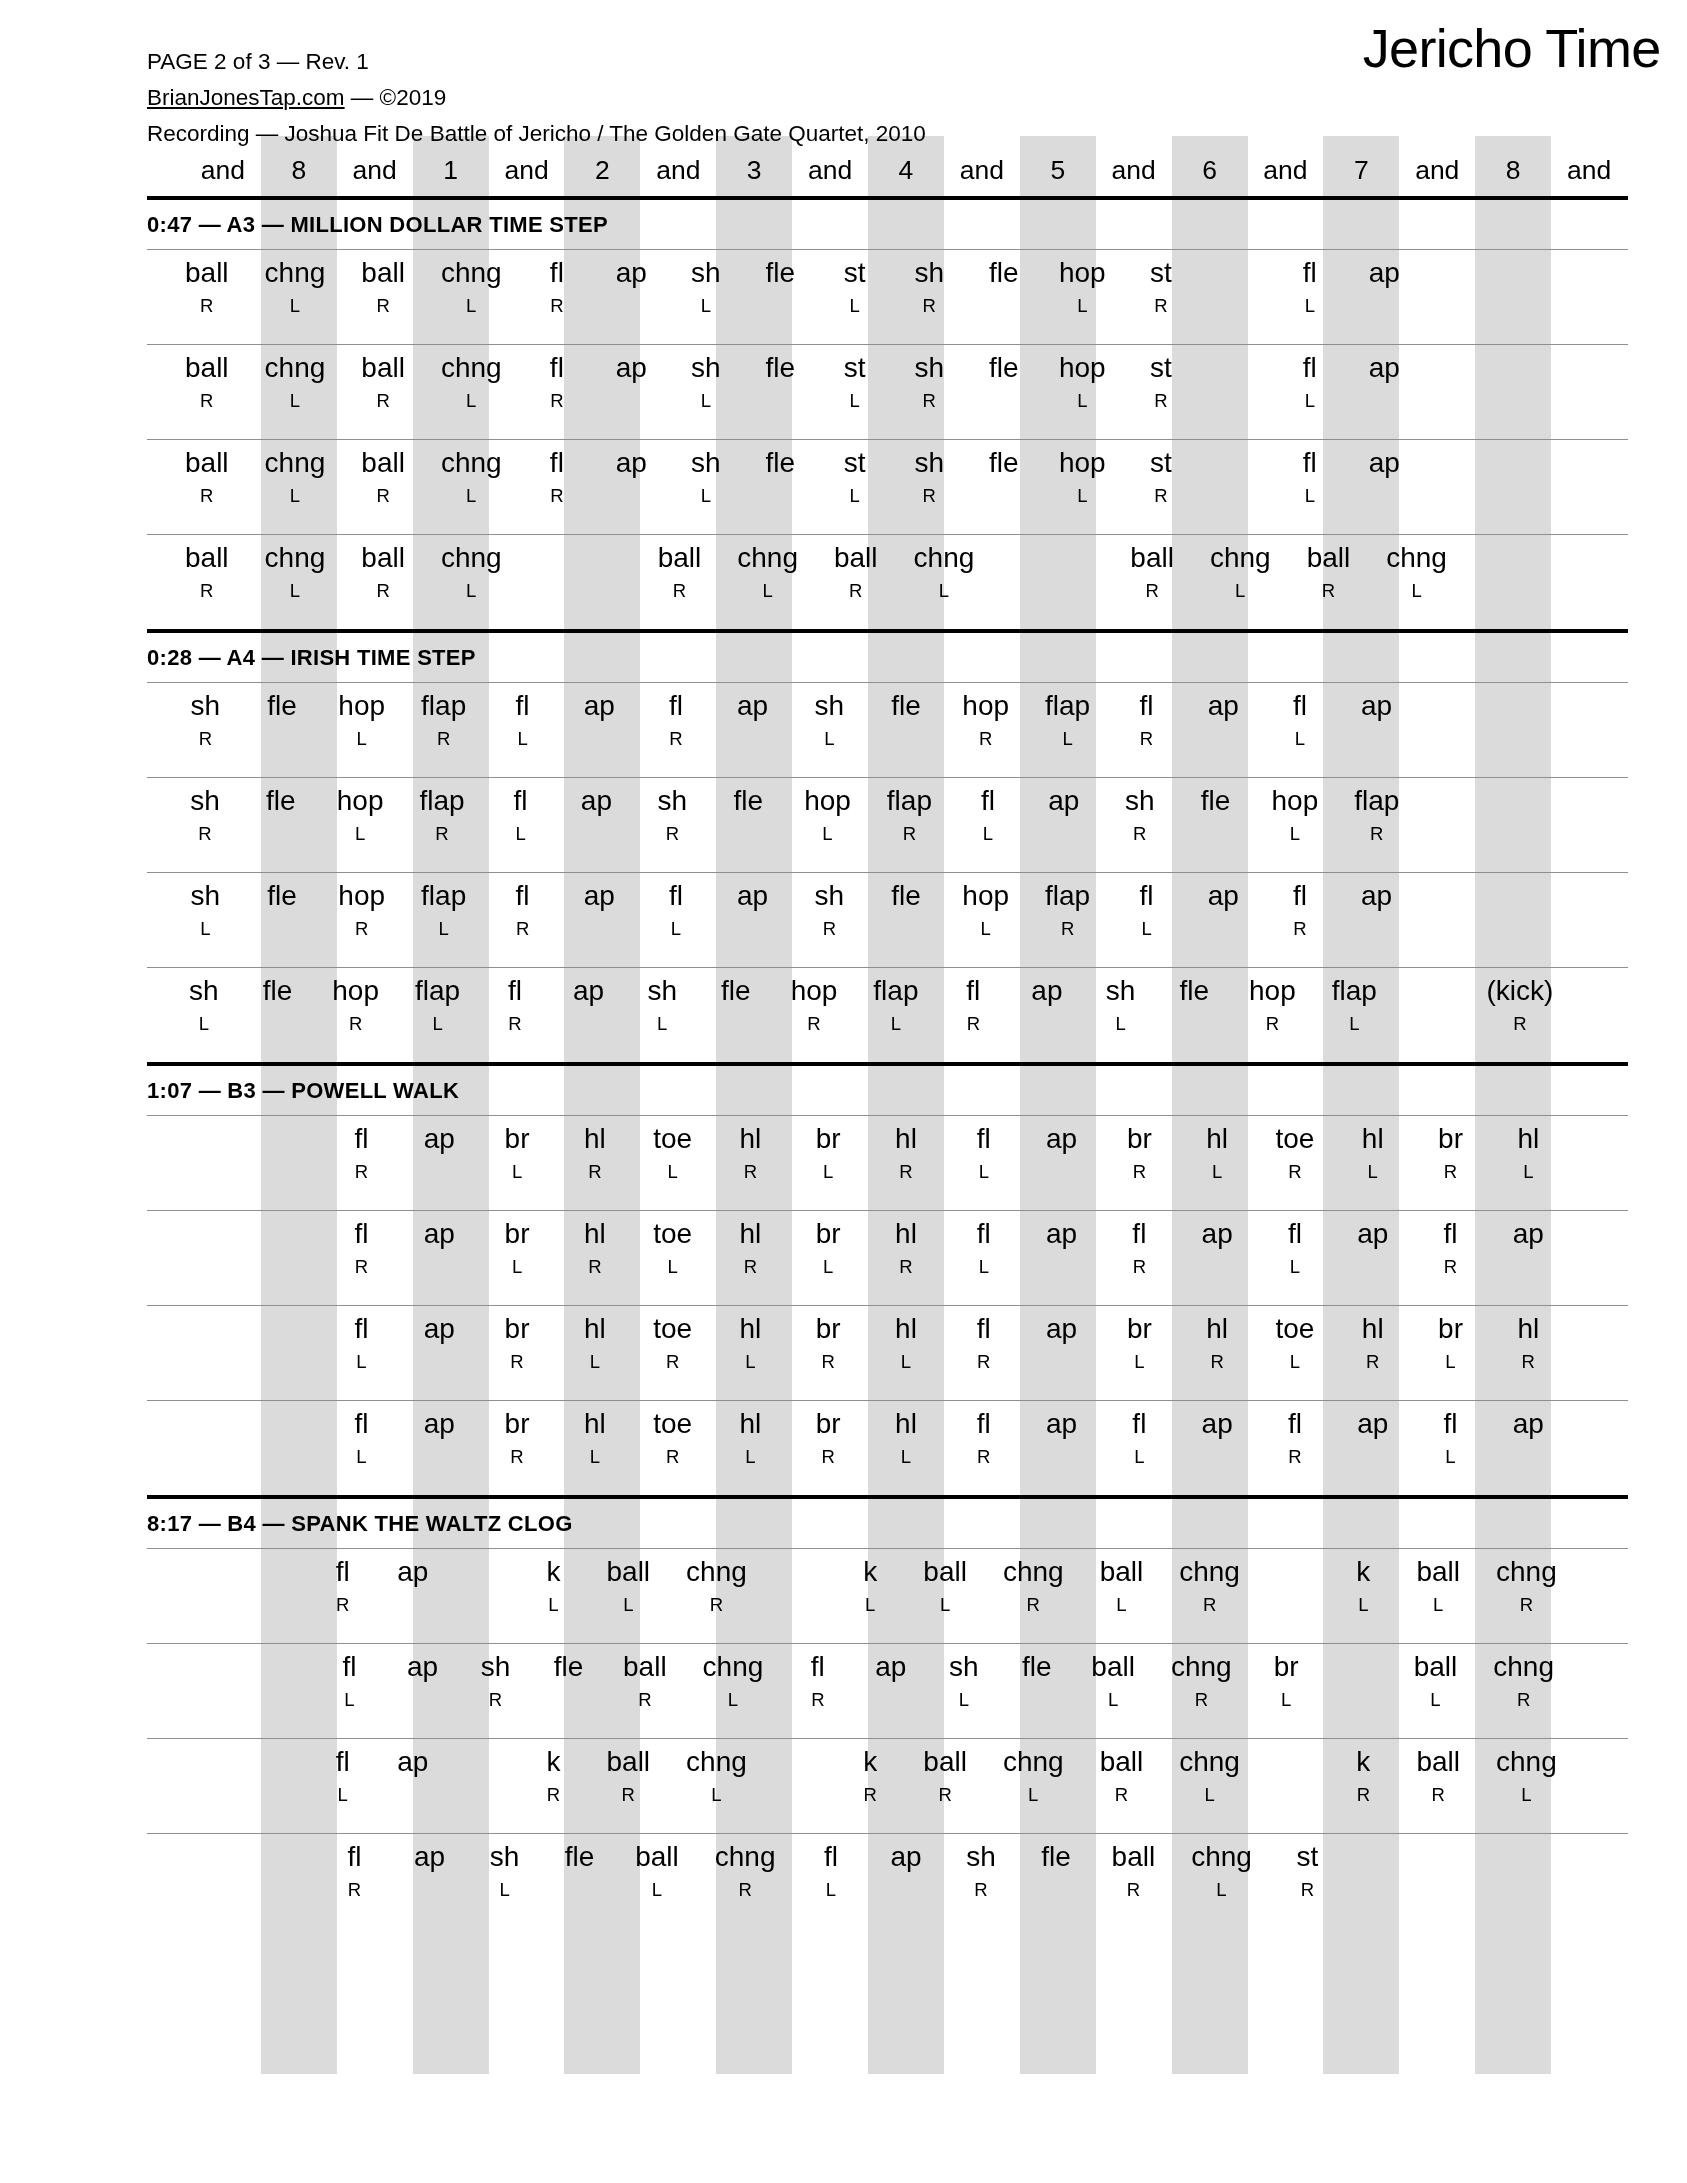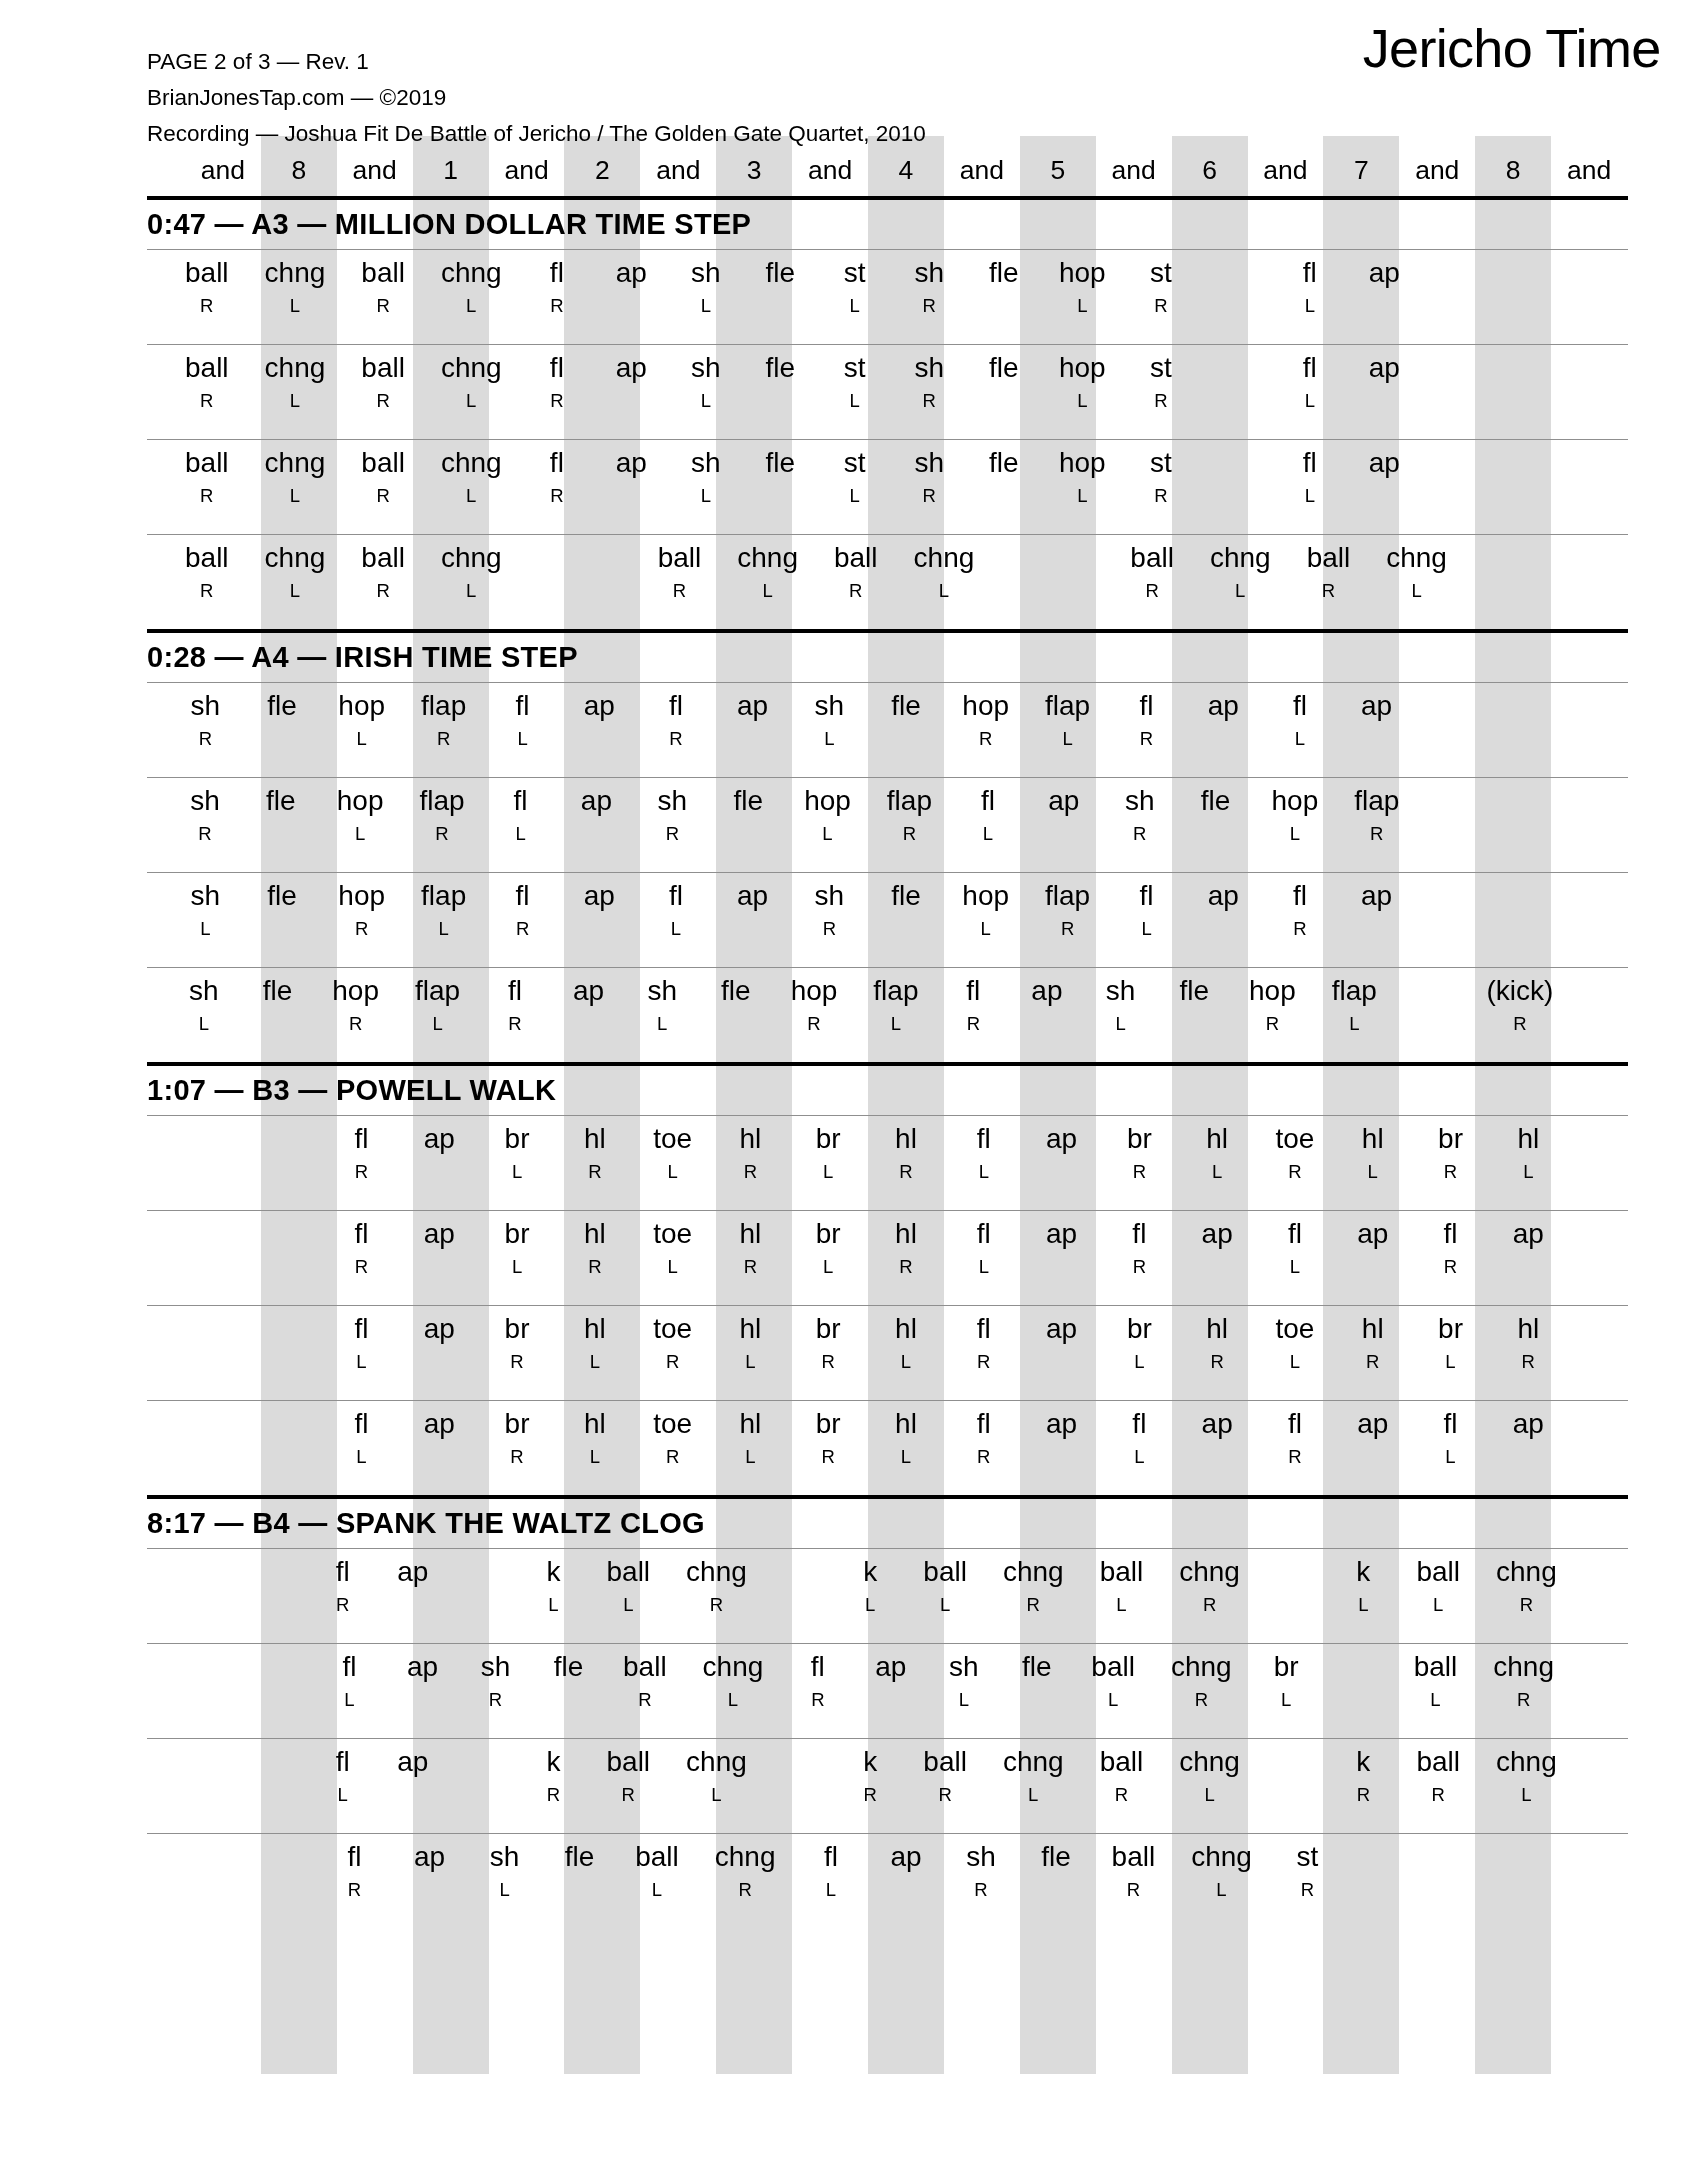--- a/index.html
+++ b/index.html
@@ -14,29 +14,29 @@
   }
   .stripe { height:100%; }
   
   .beat-header {
     position:absolute; left:185px; top:140px; width:1442px; height:61px;
     display:grid; grid-template-columns:repeat(19, 1fr);
   }
   .beat-cell { display:flex; align-items:center; justify-content:center; font-size:26.5px; }
   
   .doc-meta { position:absolute; left:147px; top:44px; font-size:22.5px; line-height:36px; }
-  .doc-meta .link { }
+  .doc-meta .link { text-decoration:underline; }
   .doc-meta .ital { }
   
   .doc-title { position:absolute; top:17px; right:26.5px; font-size:54px; letter-spacing:-0.7px; }
   
   .content { position:absolute; left:147px; top:196px; width:1481px; }
   .section-title {
     border-top:4px solid #000; height:49px; display:flex; align-items:center;
-    font-size:29px; font-weight:bold; letter-spacing:0.3px;text-align:right;
+    font-size:22px; font-weight:bold; letter-spacing:0.3px;text-align:right;
   }
   .step-row { position:relative; border-top:0.7px solid #8f8f8f; height:94px; }
   .row-grid {
     position:absolute; left:38px; top:0; width:1442px; height:100%;
     display:grid; grid-template-columns:repeat(19, 1fr);gap:36px;
   }
   .step-cell { display:flex; flex-direction:column; align-items:center; }
   .step-name { margin-top:8px; font-size:28px; line-height:30px; white-space:nowrap; }
   .foot-letter { margin-top:8px; font-size:18.5px; line-height:20px; }
 </style>

